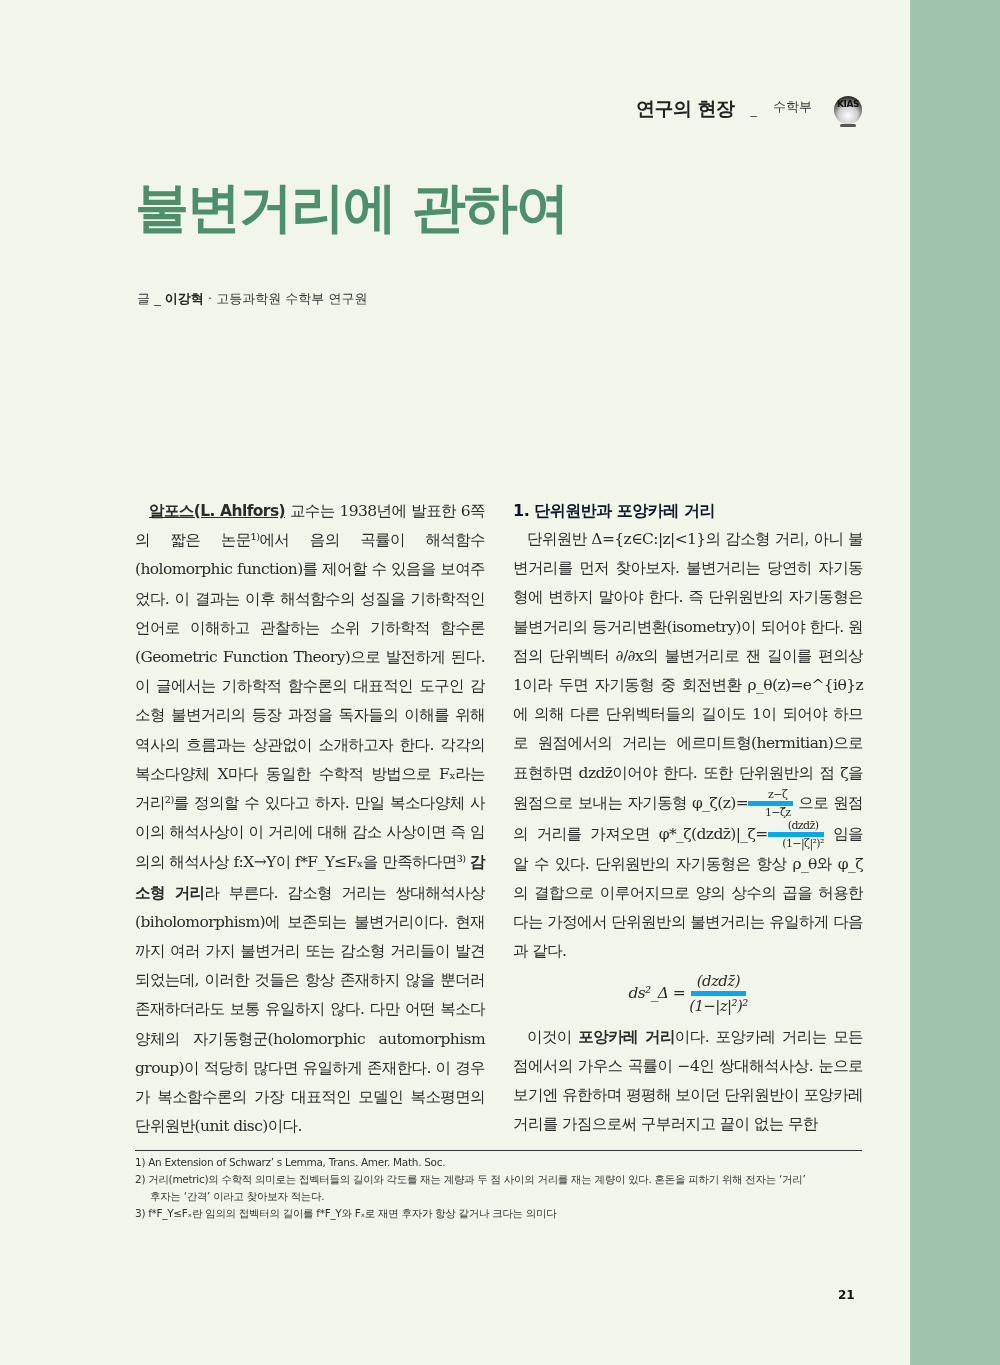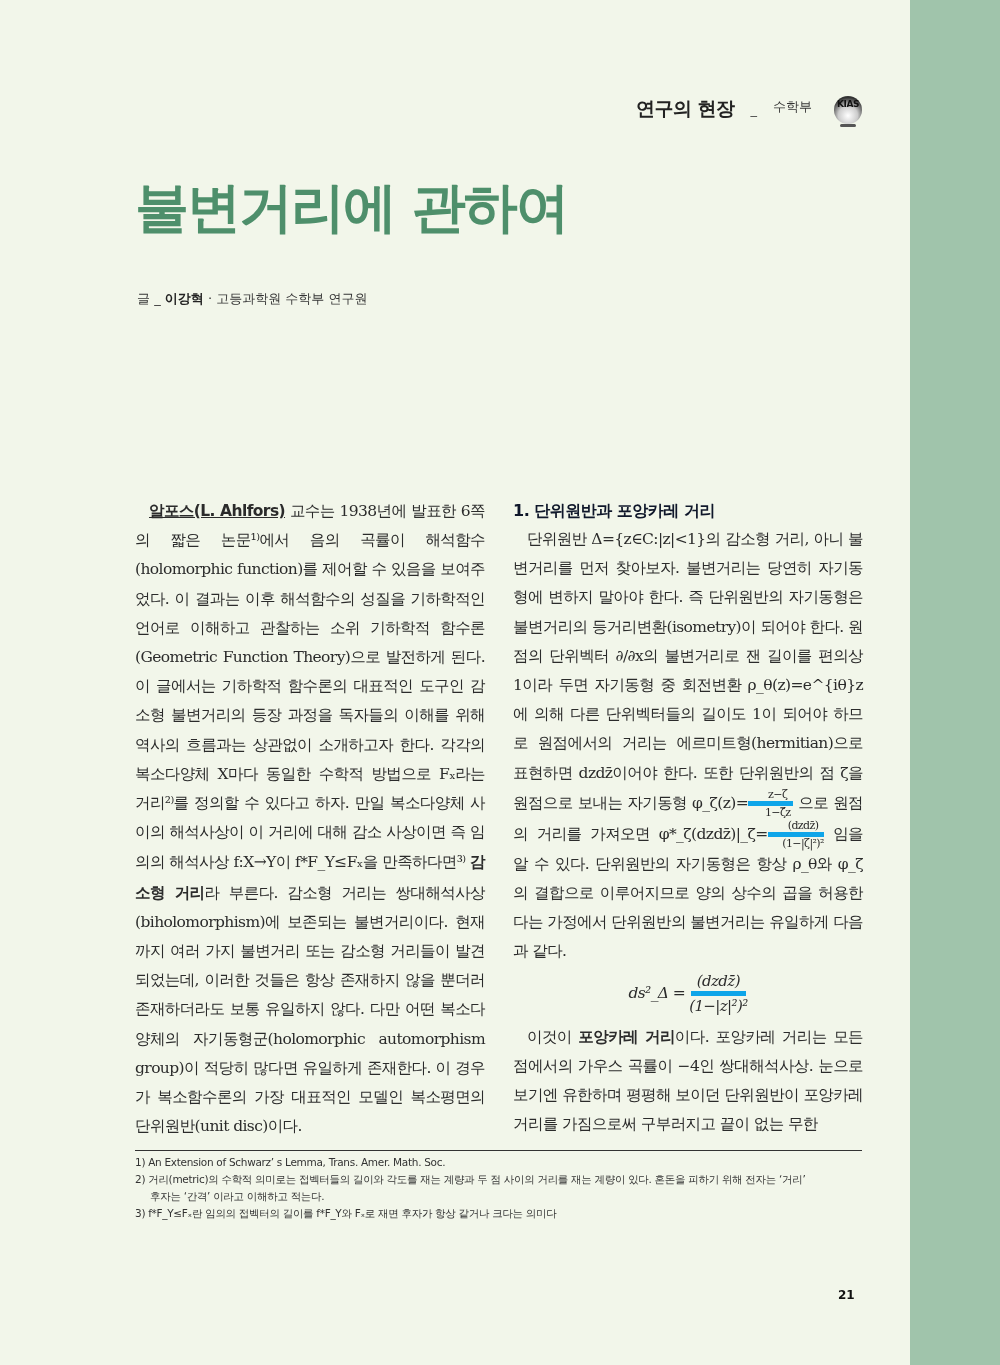--- a/index.html
+++ b/index.html
@@ -86,17 +86,17 @@
       <span class="den">(1−|z|²)²</span>
     </span>
   </div>
   <p><span>이것이 </span><b>포앙카레 거리</b><span>이다. 포앙카레 거리는 모든 점에서의 가우스 곡률이 −4인 쌍대해석사상. 눈으로 보기엔 유한하며 평평해 보이던 단위원반이 포앙카레 거리를 가짐으로써 구부러지고 끝이 없는 무한</span></p>
 </div>
 
 <div class="fn-rule"></div>
 <div class="footnotes">
   <div>1) An Extension of Schwarz’ s Lemma, Trans. Amer. Math. Soc.</div>
   <div>2) 거리(metric)의 수학적 의미로는 접벡터들의 길이와 각도를 재는 계량과 두 점 사이의 거리를 재는 계량이 있다. 혼돈을 피하기 위해 전자는 ‘거리’</div>
-  <div class="cont">후자는 ‘간격’ 이라고 이해하고 적는다.</div>
+  <div class="cont">후자는 ‘간격’ 이라고 찾아보자 적는다.</div>
   <div>3) f*F_Y≤Fₓ란 임의의 접벡터의 길이를 f*F_Y와 Fₓ로 재면 후자가 항상 같거나 크다는 의미다</div>
 </div>
 
 <div class="page-num">21</div>
 
 </body></html>

